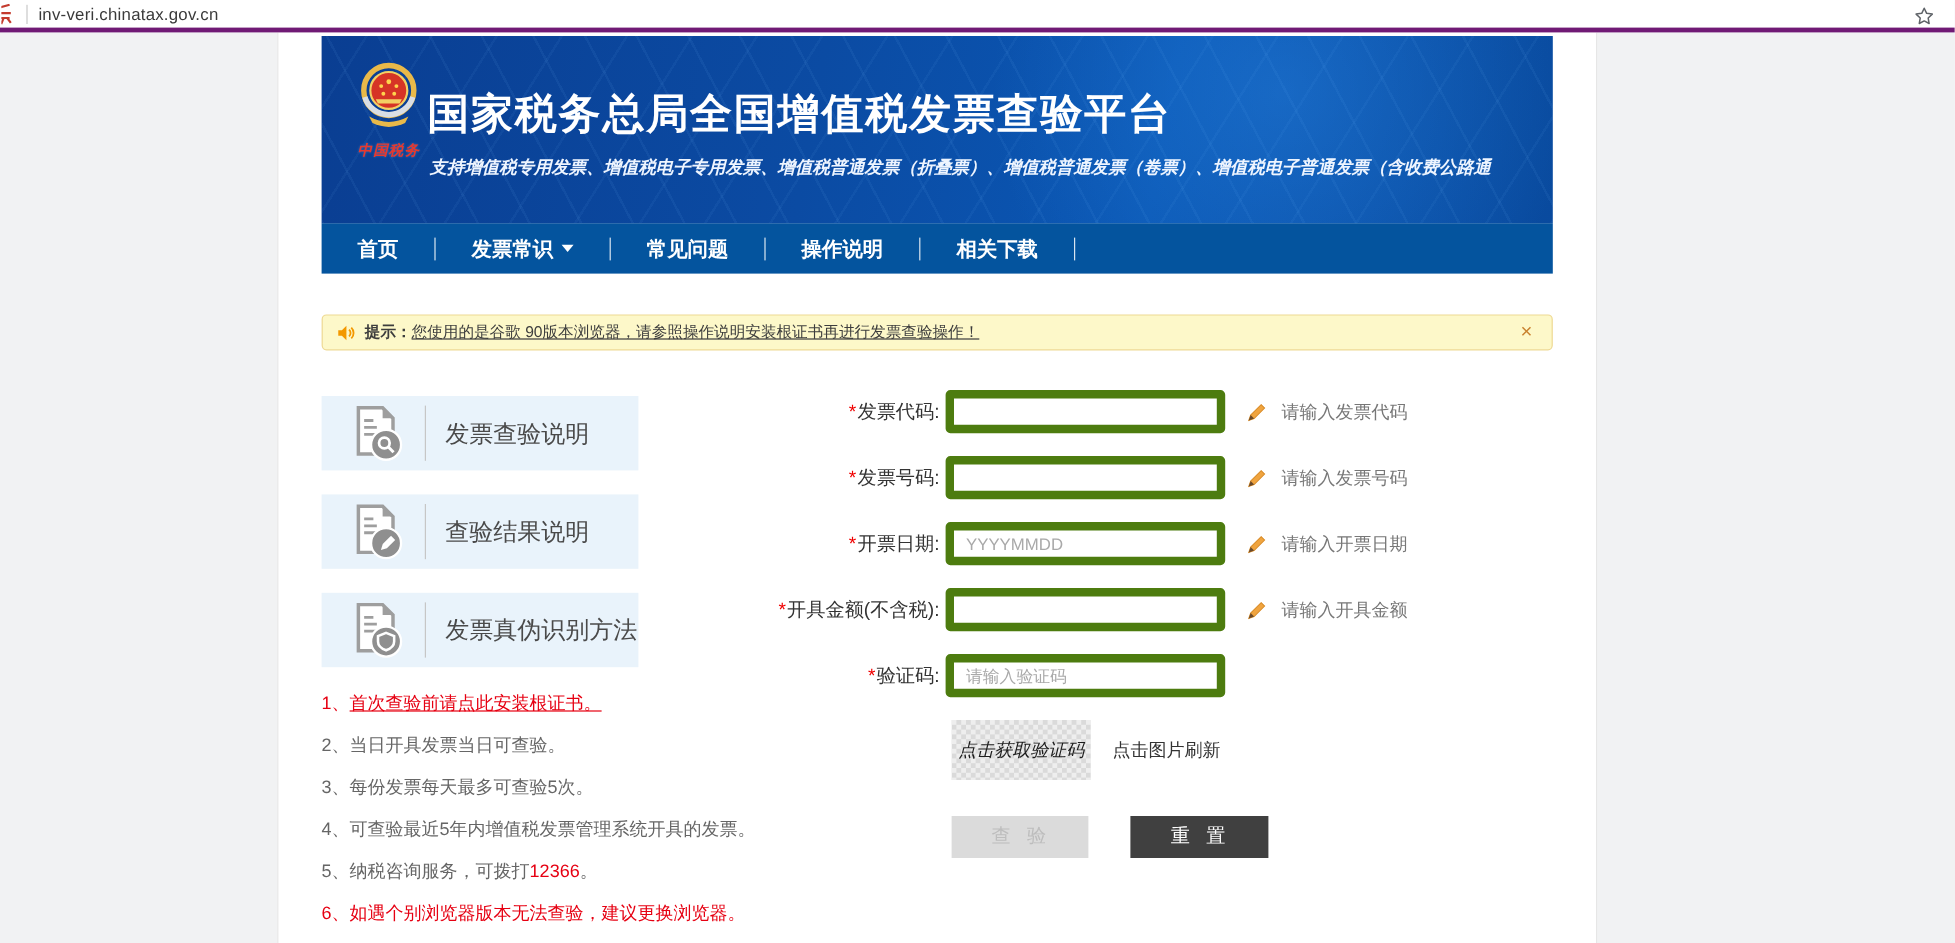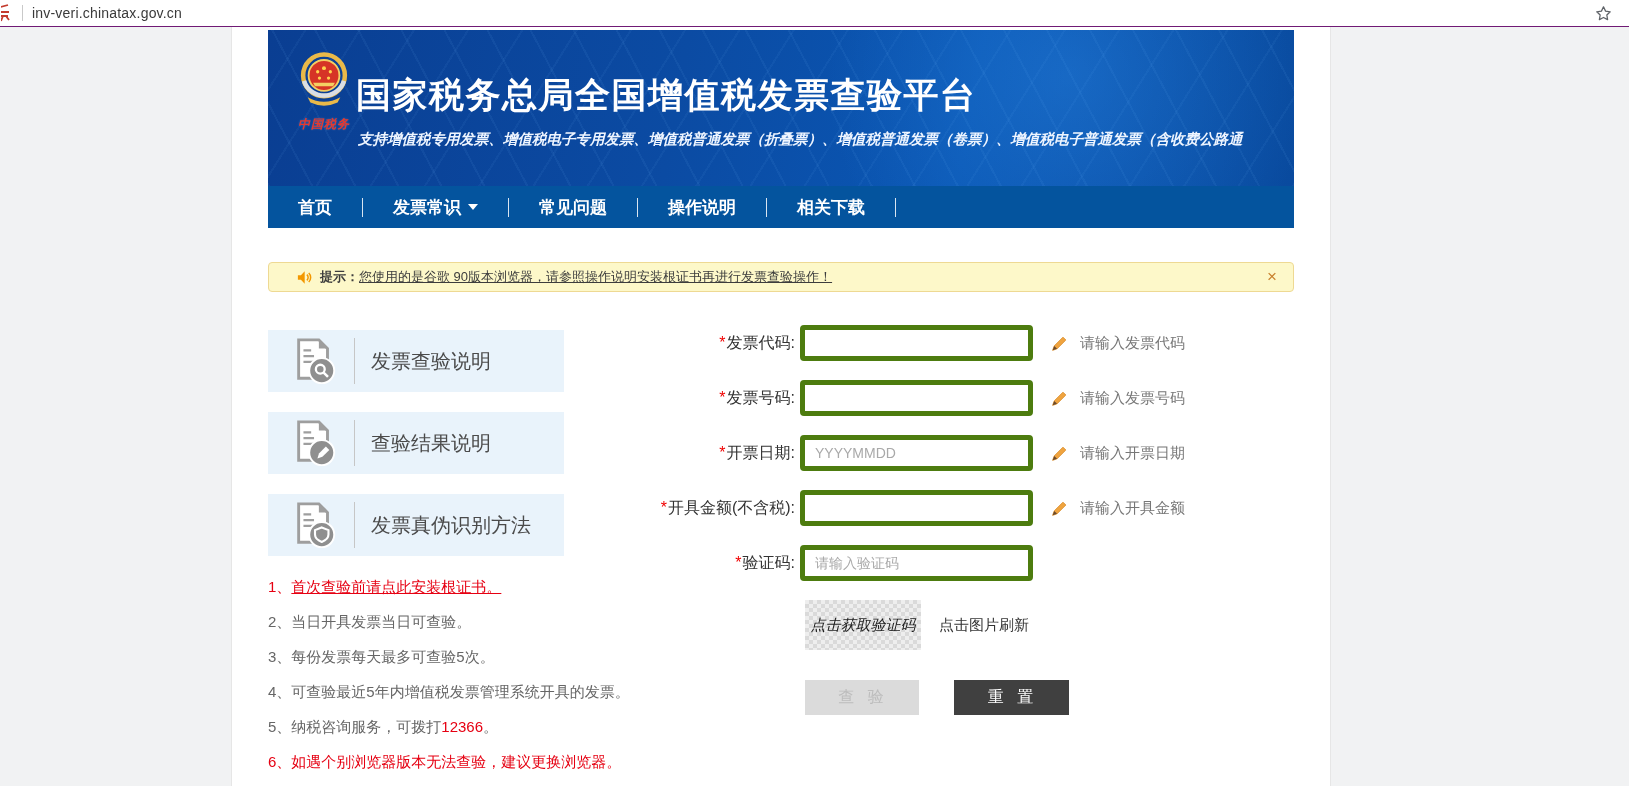--- a/index.html
+++ b/index.html
@@ -1,21 +1,21 @@
 <!DOCTYPE html>
 <html><head>
 <meta charset="utf-8">
 <style>
   * { margin:0; padding:0; box-sizing:border-box; }
   html,body { width:1629px; height:786px; overflow:hidden;
     font-family:"Liberation Sans","DejaVu Sans",sans-serif; }
   body { background:#f1f2f3; }
 
   
-  .browser-bar { height:27px; background:#fff; border-bottom:1px solid #701a75;
+  .browser-bar { height:27px; background:#fff; border-bottom:4px solid #701a75;
     display:flex; align-items:center; position:relative; }
   .favicon-frag { width:14px; height:18px; margin-left:1px; overflow:hidden; }
   .chrome-sep { width:1px; height:16px; background:#c9c9c9; margin:0 9px 0 7px; }
   .url-text { font-size:14px; color:#3a3a3a; letter-spacing:.2px; }
   .star-icon { position:absolute; right:16px; top:4px; width:19px; height:19px; cursor:pointer; }
 
   
   .page { height:759px; background:#f1f2f3; }
   .content { margin-left:231px; width:1100px; height:759px; background:#fff;
     border-left:1px solid #e6e6e6; border-right:1px solid #e6e6e6; padding:3px 36px 0 36px; }
@@ -40,52 +40,52 @@
   
   .nav { height:42px; background:#04549e; display:flex; align-items:center; }
   .nav-item { color:#fff; font-size:17px; font-weight:600; padding:0 30px; cursor:pointer;
     display:flex; align-items:center; white-space:nowrap; height:48px; }
   .nav-sep { width:1px; height:19px; background:rgba(255,255,255,.85); }
   .chev { width:0; height:0; margin-left:7px; border-left:5px solid transparent;
     border-right:5px solid transparent; border-top:6px solid #fff; }
 
   
   .alert { margin-top:34px; height:30px; background:#fdf8c9; border:1px solid #eed993;
-    border-radius:4px; display:flex; align-items:center; padding-left:27px; position:relative; }
+    border-radius:4px; display:flex; align-items:center; padding-left:11px; position:relative; }
   .alert .speaker { width:17px; height:17px; margin-right:7px; }
   .alert-prefix { font-size:13px; font-weight:bold; color:#3d3d3d; }
   .alert-msg { font-size:13px; color:#3d3d3d;text-decoration:underline; }
   .alert-close { position:absolute; right:16px; top:4px; font-size:17px; color:#c9822f;
     cursor:pointer; line-height:20px; }
 
   
   .main { position:relative; height:494px; }
 
   
   .side-col { position:absolute; left:0; top:38px; width:300px; }
-  .side-item { width:296px; height:62px; background:#e9f3fb; margin-bottom:20px;
+  .side-item { width:264px; height:62px; background:#e9f3fb; margin-bottom:20px;
     display:flex; align-items:center; cursor:pointer; }
   .side-icon { width:50px; height:50px; margin-left:22px; }
   .side-div { width:1px; height:46px; background:#c6c6c6; margin-left:14px; }
   .side-label { font-size:20px; color:#4a4a4a; margin-left:16px; white-space:nowrap; }
 
   
   .notes { position:absolute; left:0; top:284px; width:400px; }
   .note { font-size:15px; color:#666; margin-bottom:14px; white-space:nowrap; line-height:21px; }
   .note .red { color:#e60012; }
   .note a.cert { color:#e60012; text-decoration:underline; cursor:pointer; }
   .note.all-red { color:#e60012; }
 
   
-  .form-col { position:absolute; left:352px; top:33px; width:688px; }
+  .form-col { position:absolute; left:340px; top:33px; width:688px; }
   .frow { display:flex; align-items:center; height:36px; margin-bottom:19px; }
   .flabel { width:180px; text-align:right; font-size:16px; color:#333; padding-right:5px;
     white-space:nowrap; }
   .req { color:#f00000; margin-right:1px; }
-  .finput { width:233px; height:36px; border:5px solid #4d7c0f; border-radius:4px;
+  .finput { width:233px; height:36px; border:7px solid #4d7c0f; border-radius:4px;
     font-size:14px; color:#333; padding:0 10px; outline:none; background:#fff; }
   .finput::placeholder { color:#a9a9a9; }
   .pencil { width:19px; height:19px; margin-left:17px; }
   .fhint { font-size:15px; color:#777; margin-left:11px; white-space:nowrap; }
 
   .captcha-row { margin-top:17px; margin-left:185px; display:flex; align-items:center; }
   .captcha-box { width:116px; height:50px; cursor:pointer;
     background-image: conic-gradient(#dadada 25%, #eeeeee 25% 50%, #dadada 50% 75%, #eeeeee 75%);
     background-size:8px 8px; display:flex; align-items:center; justify-content:center; }
   .captcha-box span { font-family:"DejaVu Serif","Liberation Serif",serif; font-style:italic;

